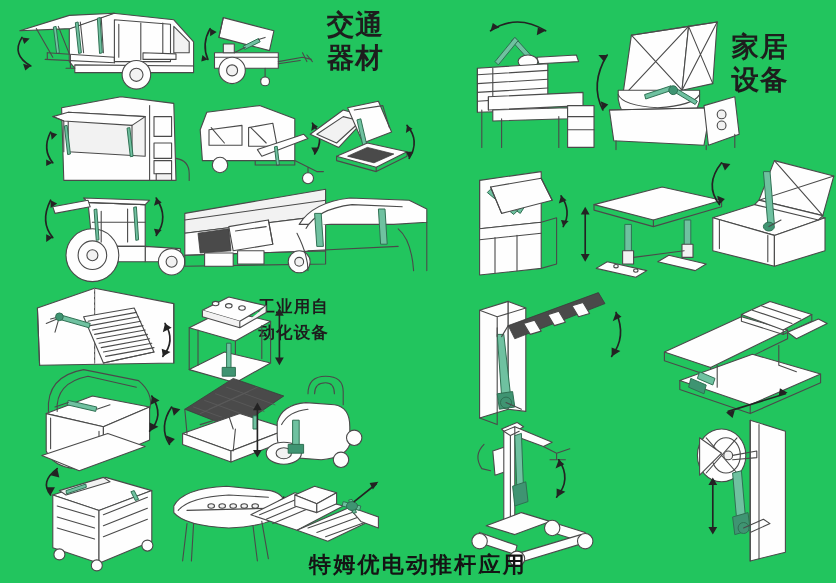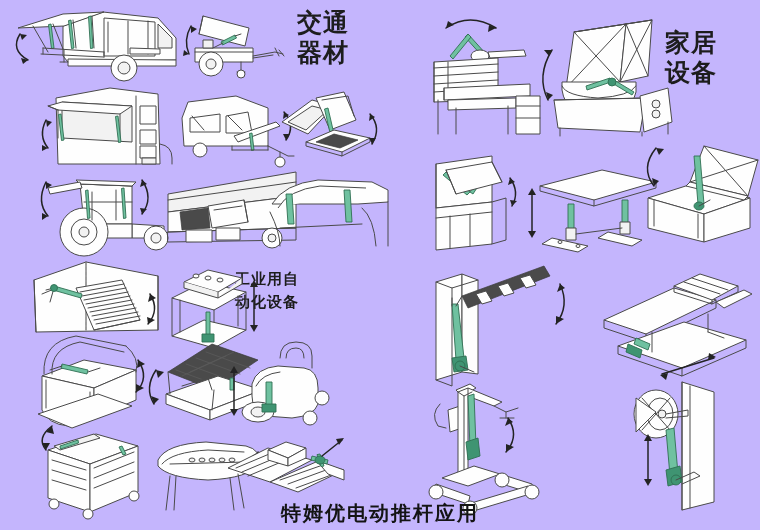--- a/index.html
+++ b/index.html
@@ -1,21 +1,21 @@
 <!DOCTYPE html>
 <html><head>
 <meta charset="utf-8">
 <title>Linear Actuator Applications</title>
 <style>
   html,body{margin:0;padding:0;background:#fff;}
   body{
     font-family:"DejaVu Sans","Liberation Sans",sans-serif;
     width:760px;height:530px;overflow:hidden;position:relative;
   }
-  #poster{position:relative;width:760px;height:530px;background:#c4b5fd;}
+  #poster{position:relative;width:760px;height:530px;background:#22c55e;}
 
   .panel{position:absolute;}
   .heading{
     position:absolute;font-weight:bold;color:#1d1d1d;
     letter-spacing:1px;line-height:1.18;white-space:pre-line;text-align:center;
   }
   .heading.big{font-size:25px;}
   .heading.mid{font-size:15px;line-height:1.5;text-align:left;}
   .heading.small{font-size:16px;}
   .caption{

